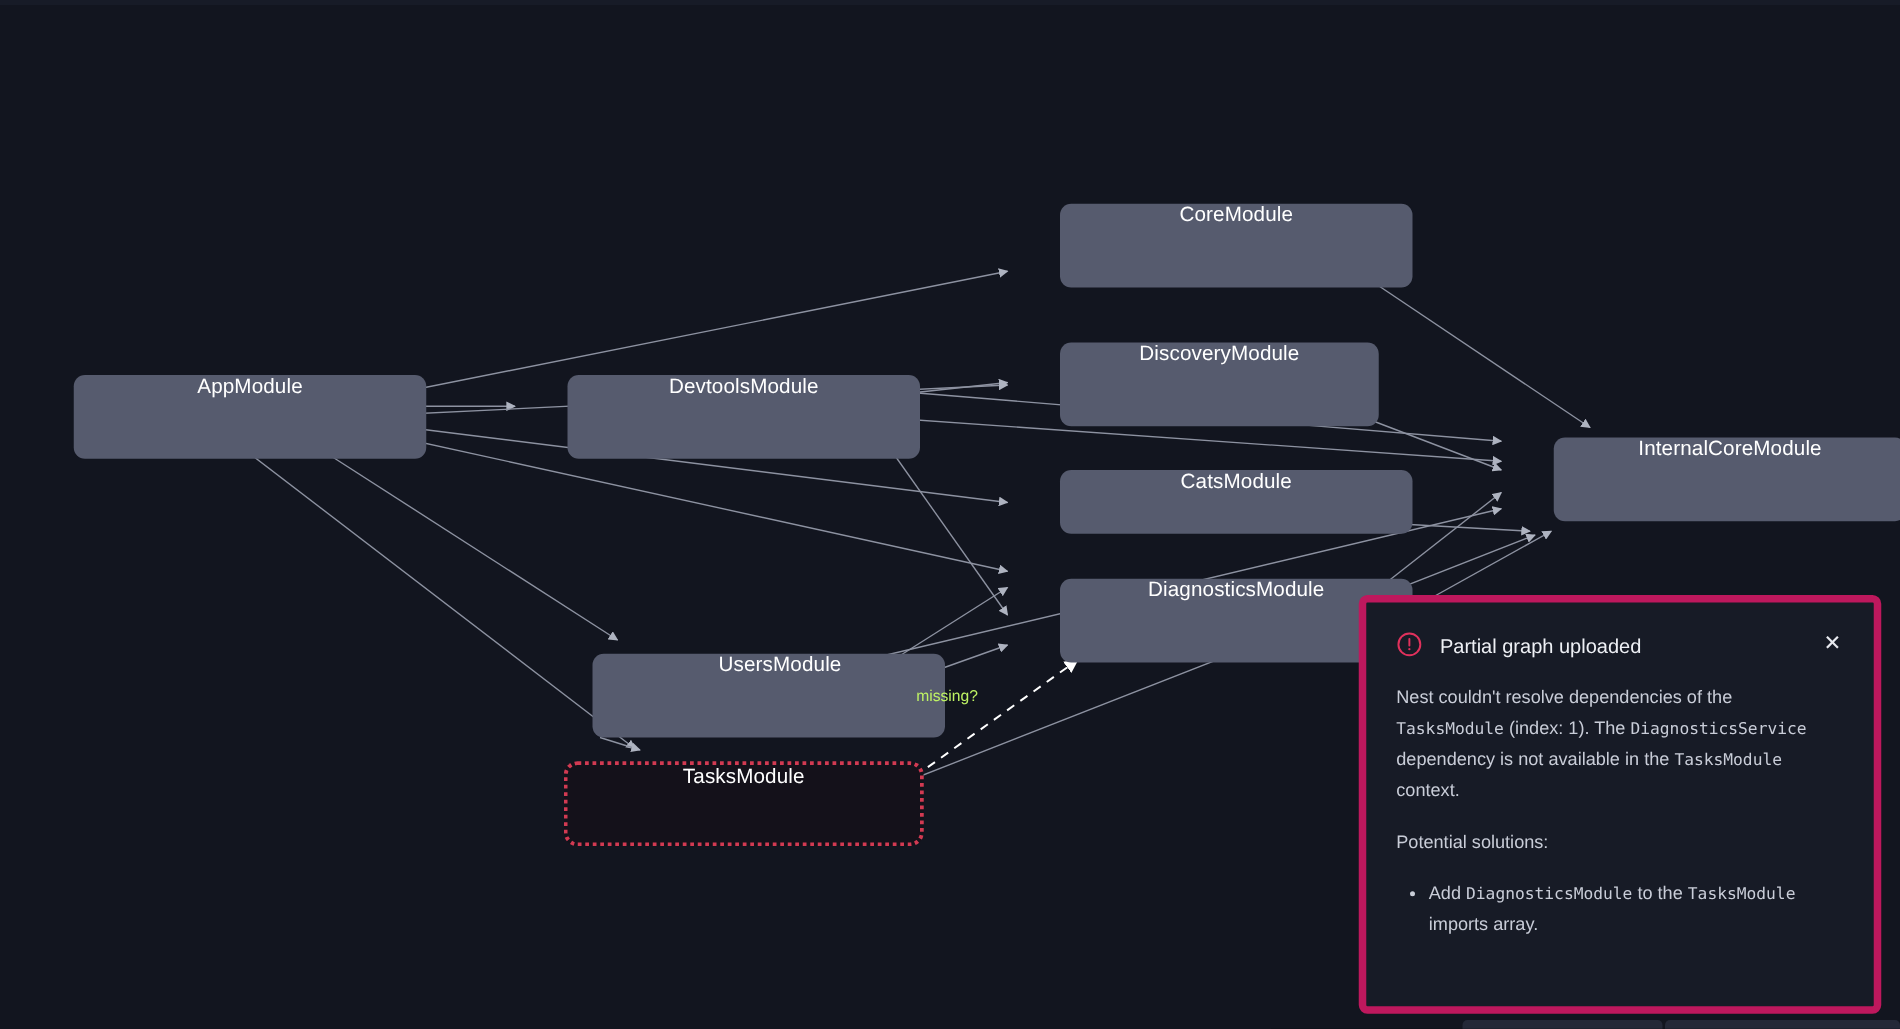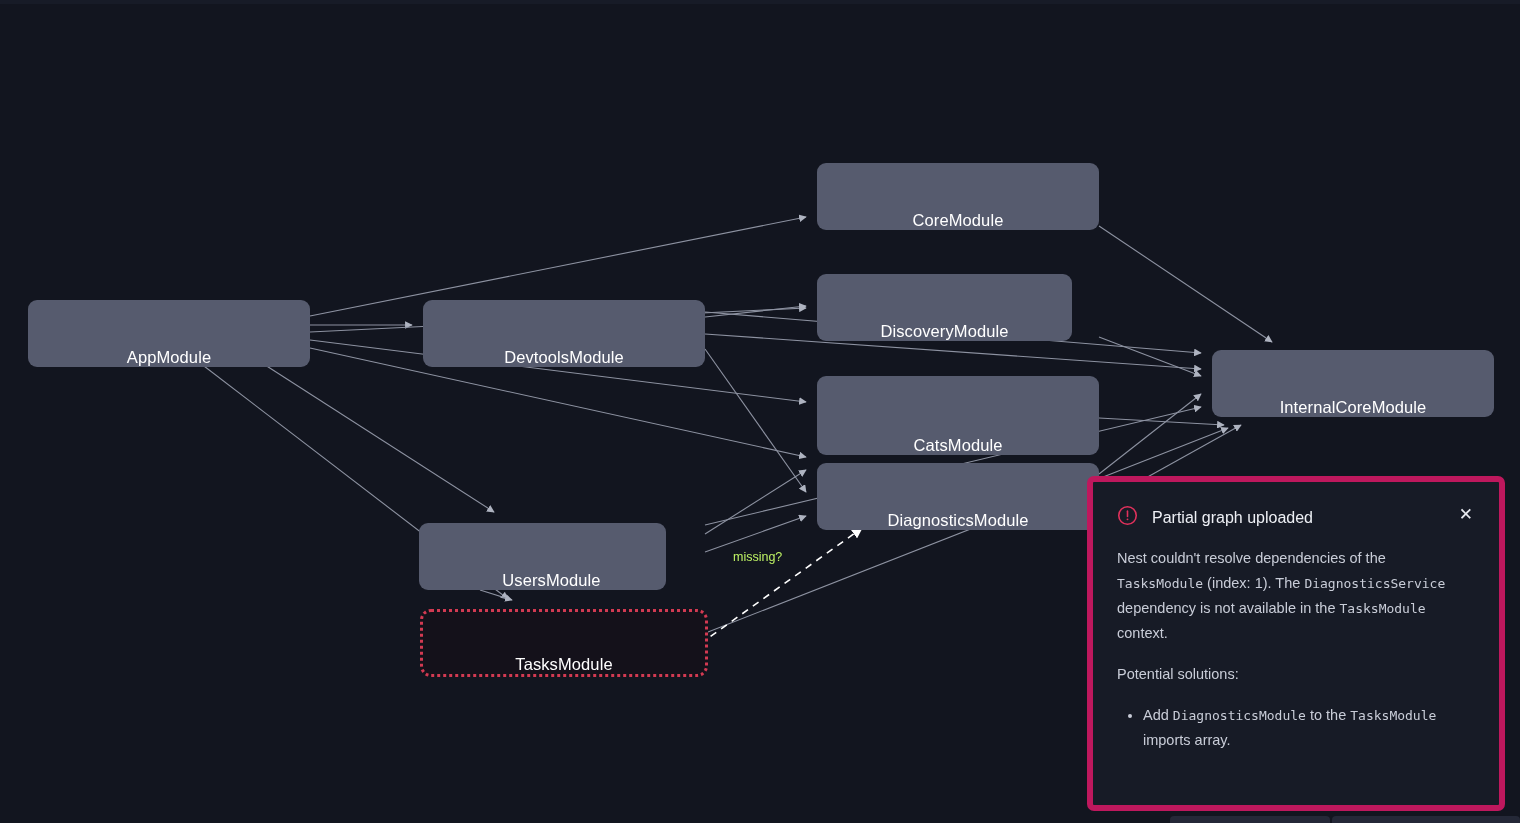--- a/index.html
+++ b/index.html
@@ -37,26 +37,27 @@
     width: 1520px; height: 819px;
   }
 
   
   .node {
     position: absolute;
     box-sizing: border-box;
     background: #565b6e;
     border-radius: 9px;
     display: flex;
-    align-items: flex-end;
+    align-items: flex-start;
     justify-content: center;
     color: #ffffff;
     font-size: 16.5px;
     letter-spacing: .1px;
     user-select: none;
+    margin-left: 31px;
   }
   .node.error {
     background: #14111a;
     border: 3px dotted #d23a52;
     border-radius: 11px;
     color: #ffffff;
   }
 
   .edge-label {
     position: absolute;
@@ -209,27 +210,27 @@
   </div>
   <div class="node" style="left:423px; top:296px; width:282px; height:67px;">
     <span>DevtoolsModule</span>
   </div>
   <div class="node" style="left:817px; top:159px; width:282px; height:67px;">
     <span>CoreModule</span>
   </div>
   <div class="node" style="left:817px; top:270px; width:255px; height:67px;">
     <span>DiscoveryModule</span>
   </div>
-  <div class="node" style="left:817px; top:372px; width:282px; height:79px;">
+  <div class="node" style="left:817px; top:372px; width:282px; height:51px;">
     <span>CatsModule</span>
   </div>
   <div class="node" style="left:817px; top:459px; width:282px; height:67px;">
     <span>DiagnosticsModule</span>
   </div>
-  <div class="node" style="left:419px; top:519px; width:247px; height:67px;padding-left:18px;">
+  <div class="node" style="left:443px; top:519px; width:282px; height:67px;padding-left:18px;">
     <span>UsersModule</span>
   </div>
   <div class="node error" style="left:420px; top:605px; width:288px; height:68px;">
     <span>TasksModule</span>
   </div>
   <div class="node" style="left:1212px; top:346px; width:282px; height:67px;">
     <span>InternalCoreModule</span>
   </div>
 
   <div class="edge-label" style="left:733px; top:546px;">missing?</div>

